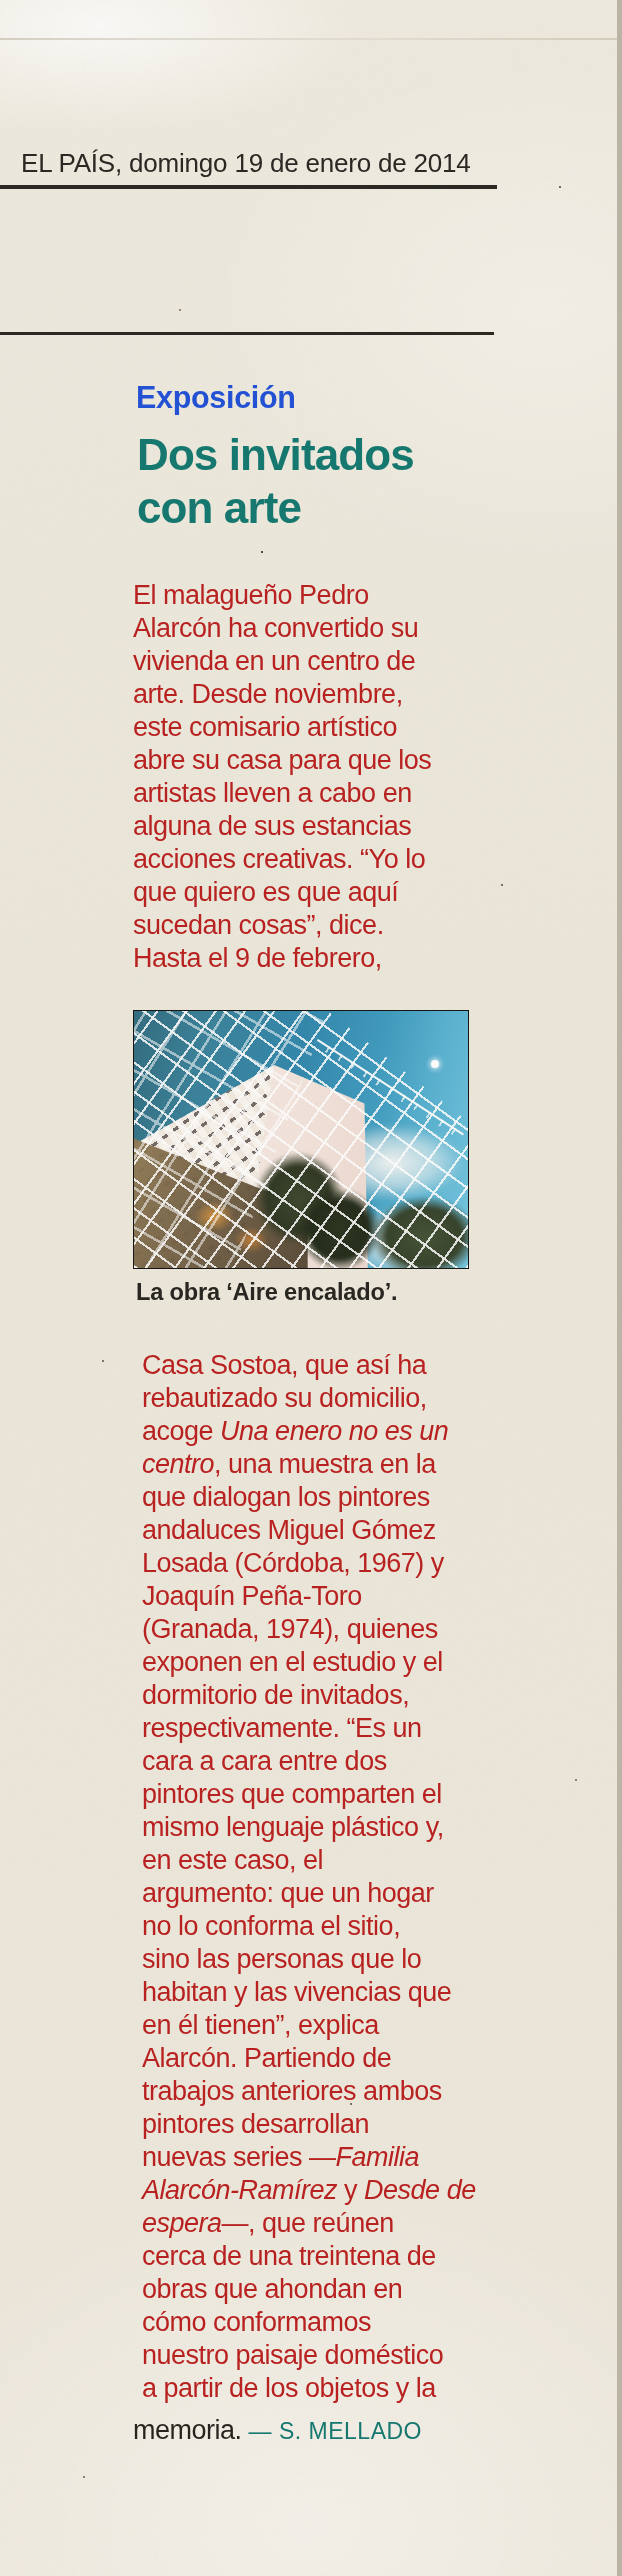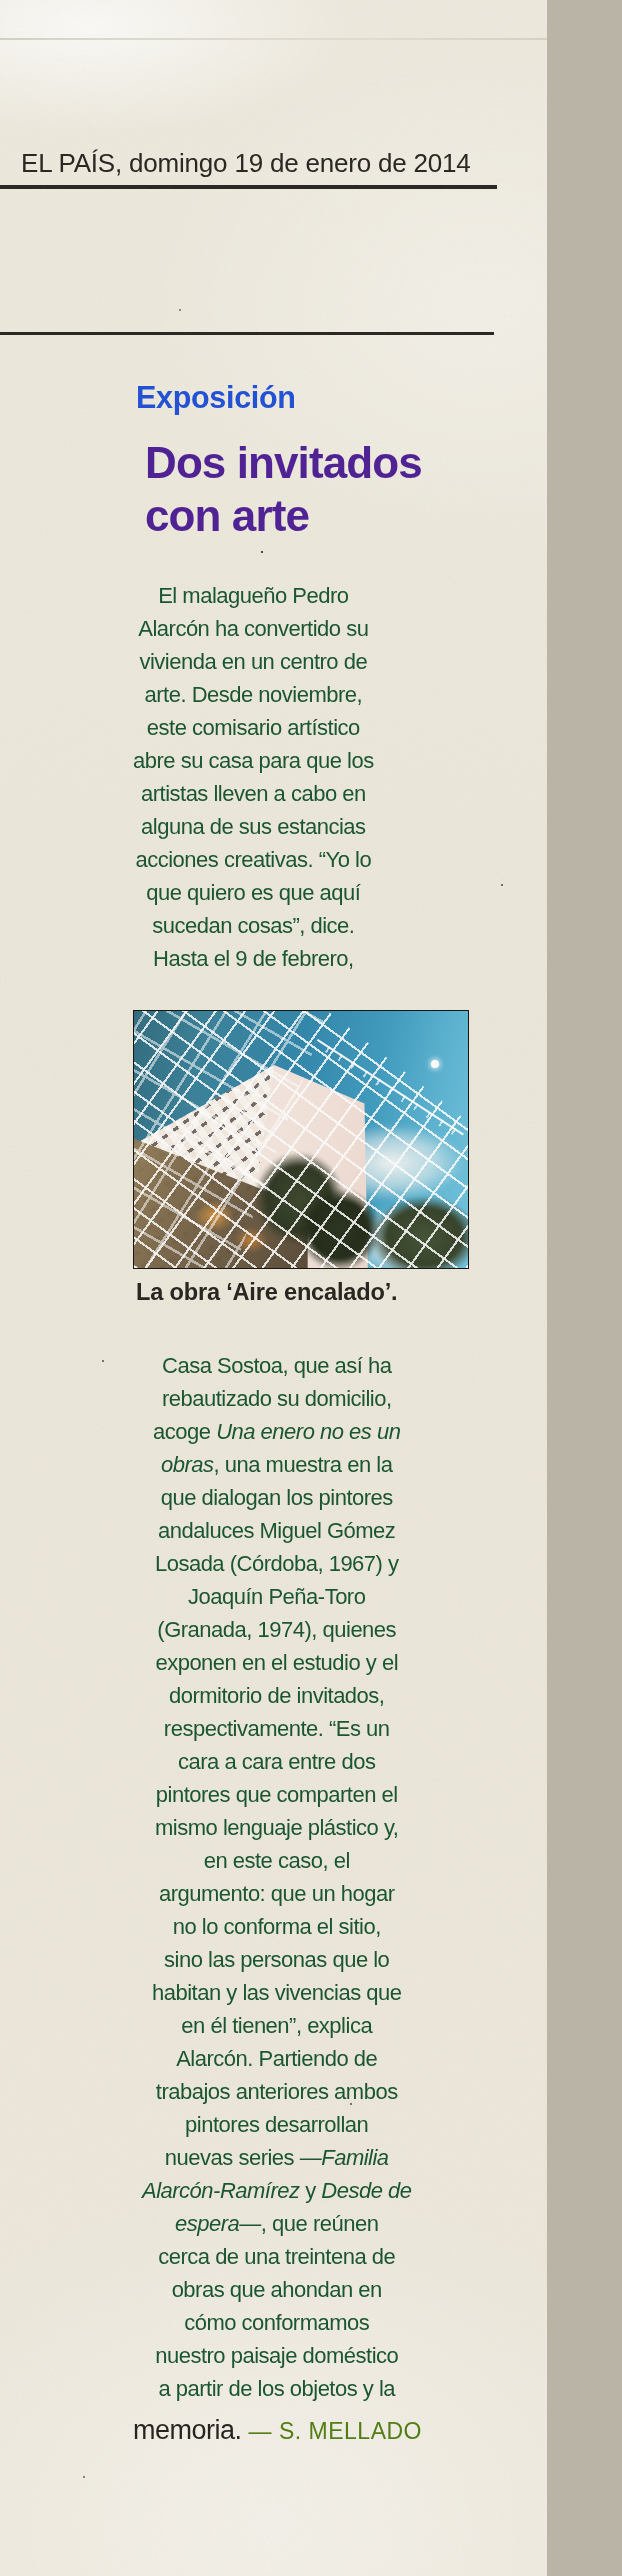--- a/index.html
+++ b/index.html
@@ -1,18 +1,18 @@
 <!DOCTYPE html>
 <html style="font-size:14px"><head>
 <meta charset="utf-8">
 <style>
   html,body{margin:0;padding:0;background:#b9b4a6;}
   .page{
     position:relative;
-    width:547px;height:2576px;
+    width:617px;height:2576px;
     background:#ece8dc;
     overflow:hidden;
     font-family:"Liberation Sans",sans-serif;
     color:#1f1d19;
     text-decoration:underline;
   }
   
   .page::before{
     content:"";position:absolute;inset:0;z-index:0;pointer-events:none;
     background:
@@ -50,38 +50,37 @@
     position:absolute;left:19px;top:190px;z-index:2;
     font-family:"Liberation Serif",serif;font-style:italic;font-weight:400;
     font-size:63px;line-height:80px;color:#3a362f;letter-spacing:0;white-space:pre;
   }
 
   .kicker{
     position:absolute;left:136px;top:380px;z-index:2;
     font-size:30.5px;font-weight:600;color:#1d4ed8;letter-spacing:-0.3px;white-space:pre;
   }
   .headline{
-    position:absolute;left:133px;top:424px;z-index:2;margin:12px;
-    font-size:44px;line-height:53px;font-weight:700;color:#4c1d95;
+    position:absolute;left:133px;top:424px;z-index:2;margin:4px;
+    font-size:44px;line-height:53px;font-weight:700;color:#0f766e;
     letter-spacing:-0.9px;white-space:pre-line;
   }
   .bodytext{
     position:absolute;left:133px;z-index:2;
-    font-size:22px;line-height:33px;letter-spacing:-0.5px;color:#14532d;
+    font-size:27px;line-height:33px;letter-spacing:-0.5px;color:#b91c1c;
     white-space:pre-line;
-    text-align:center;
   }
   .bodytext em{font-style:italic;}
   .para-intro{top:579px;}
   .para-body{top:1349px;margin-left:9px;}
   .closing-line{
     position:absolute;left:133px;top:2415px;z-index:2;white-space:pre;
     font-size:27px;letter-spacing:-0.5px;color:#211f1b;
   }
-  .byline{font-size:23px;letter-spacing:0.5px;color:#4d7c0f;}
+  .byline{font-size:23px;letter-spacing:0.5px;color:#0f766e;}
 
   
   .photo{
     position:absolute;left:133px;top:1010px;width:336px;height:259px;z-index:2;
     border:1.7px solid #101010;box-sizing:border-box;overflow:hidden;
     background:#4596b4;
   }
   .photo > div{position:absolute;}
   .ph-sky{inset:0;
     background:linear-gradient(102deg,#2e6a7e 0%,#37809a 20%,#2e86ac 45%,#3c9abf 66%,#57b2d2 82%,#74c6e0 100%);
@@ -191,21 +190,21 @@
       <div class="ph-mesh-coarse"></div>
       <div class="ph-wire"></div>
       <div class="ph-wire-barbs"></div>
       <div class="ph-lamp"></div>
     </div>
     <div class="caption">La obra ‘Aire encalado’.</div>
 
     <div class="bodytext para-body">Casa Sostoa, que así ha
 rebautizado su domicilio,
 acoge <em>Una enero no es un</em>
-<em>obras</em>, una muestra en la
+<em>centro</em>, una muestra en la
 que dialogan los pintores
 andaluces Miguel Gómez
 Losada (Córdoba, 1967) y
 Joaquín Peña-Toro
 (Granada, 1974), quienes
 exponen en el estudio y el
 dormitorio de invitados,
 respectivamente. “Es un
 cara a cara entre dos
 pintores que comparten el

